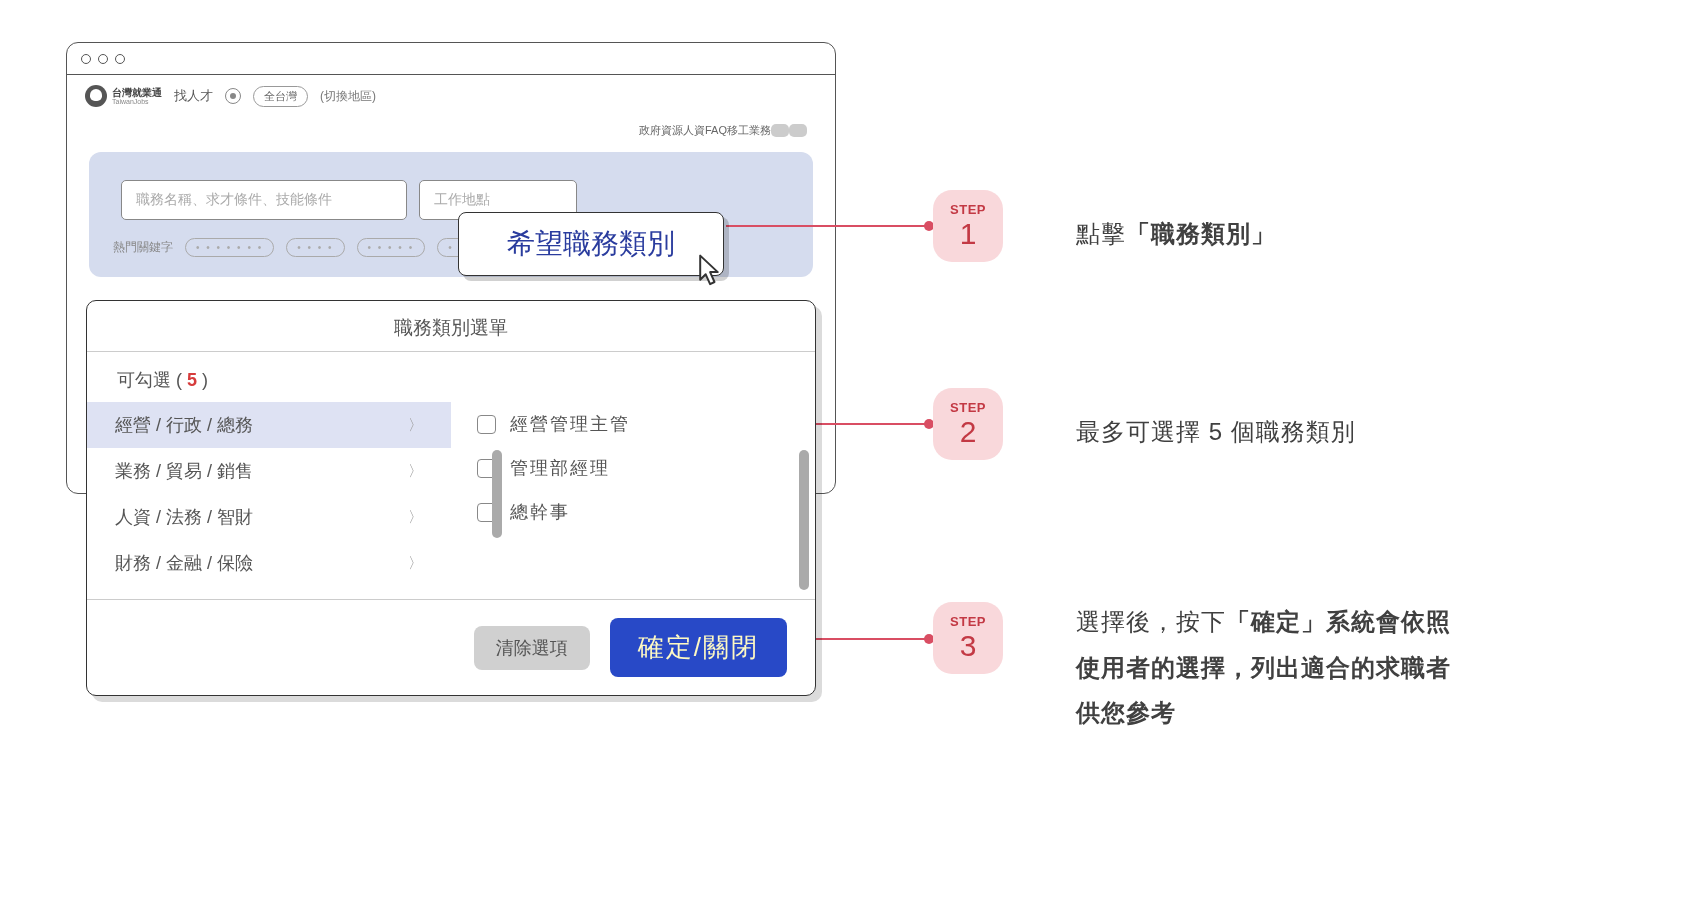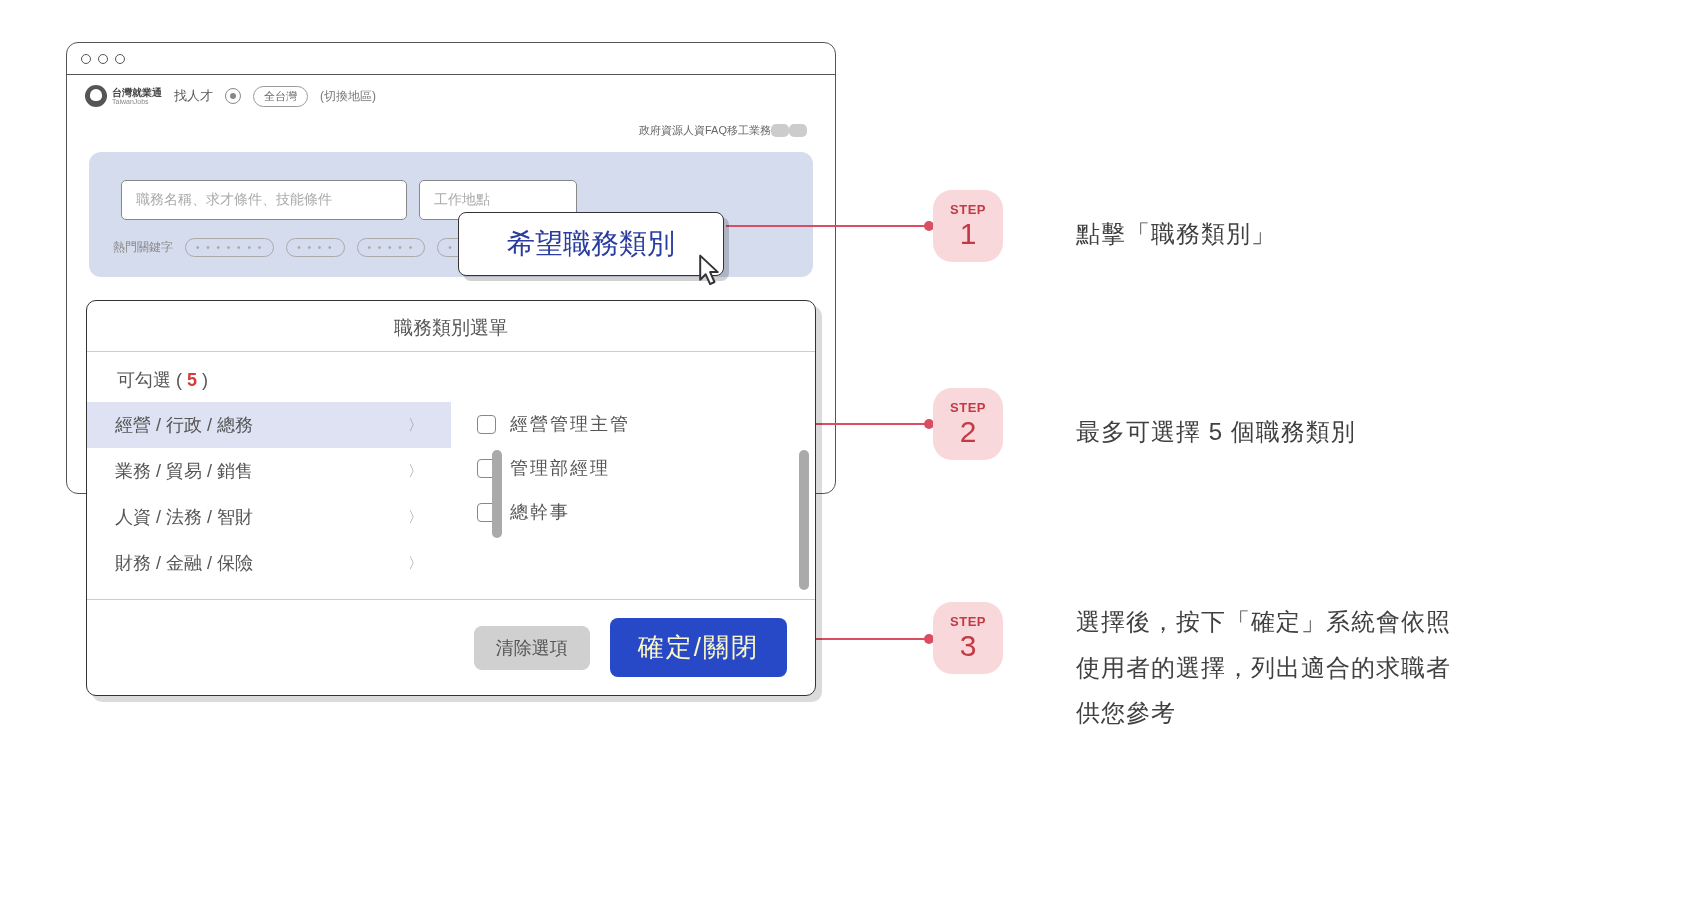--- a/index.html
+++ b/index.html
@@ -80,21 +80,21 @@
     .connector { position: absolute; height: 2px; background: #d94e63; }
     .connector::after { content: ''; position: absolute; right: -2px; top: -4px; width: 10px; height: 10px; background: #d94e63; border-radius: 50%; }
     .conn1 { left: 726px; top: 225px; width: 206px; }
     .conn2 { left: 748px; top: 423px; width: 184px; }
     .conn3 { left: 770px; top: 638px; width: 162px; }
     
     .explain { position: absolute; font-size: 24px; color: #404040; line-height: 1.9; letter-spacing: 1px; }
     .exp1 { left: 1076px; top: 211px; }
     .exp2 { left: 1076px; top: 409px; }
     .exp3 { left: 1076px; top: 599px; width: 380px; }
-    .explain .bold { font-weight: 400; }
+    .explain .bold { font-weight: 700; }
     
     ::-webkit-scrollbar { width: 0; }
   </style>
 </head>
 <body>
 
 <div class="browser-window">
   <div class="browser-chrome">
     <div class="chrome-dot"></div>
     <div class="chrome-dot"></div>

